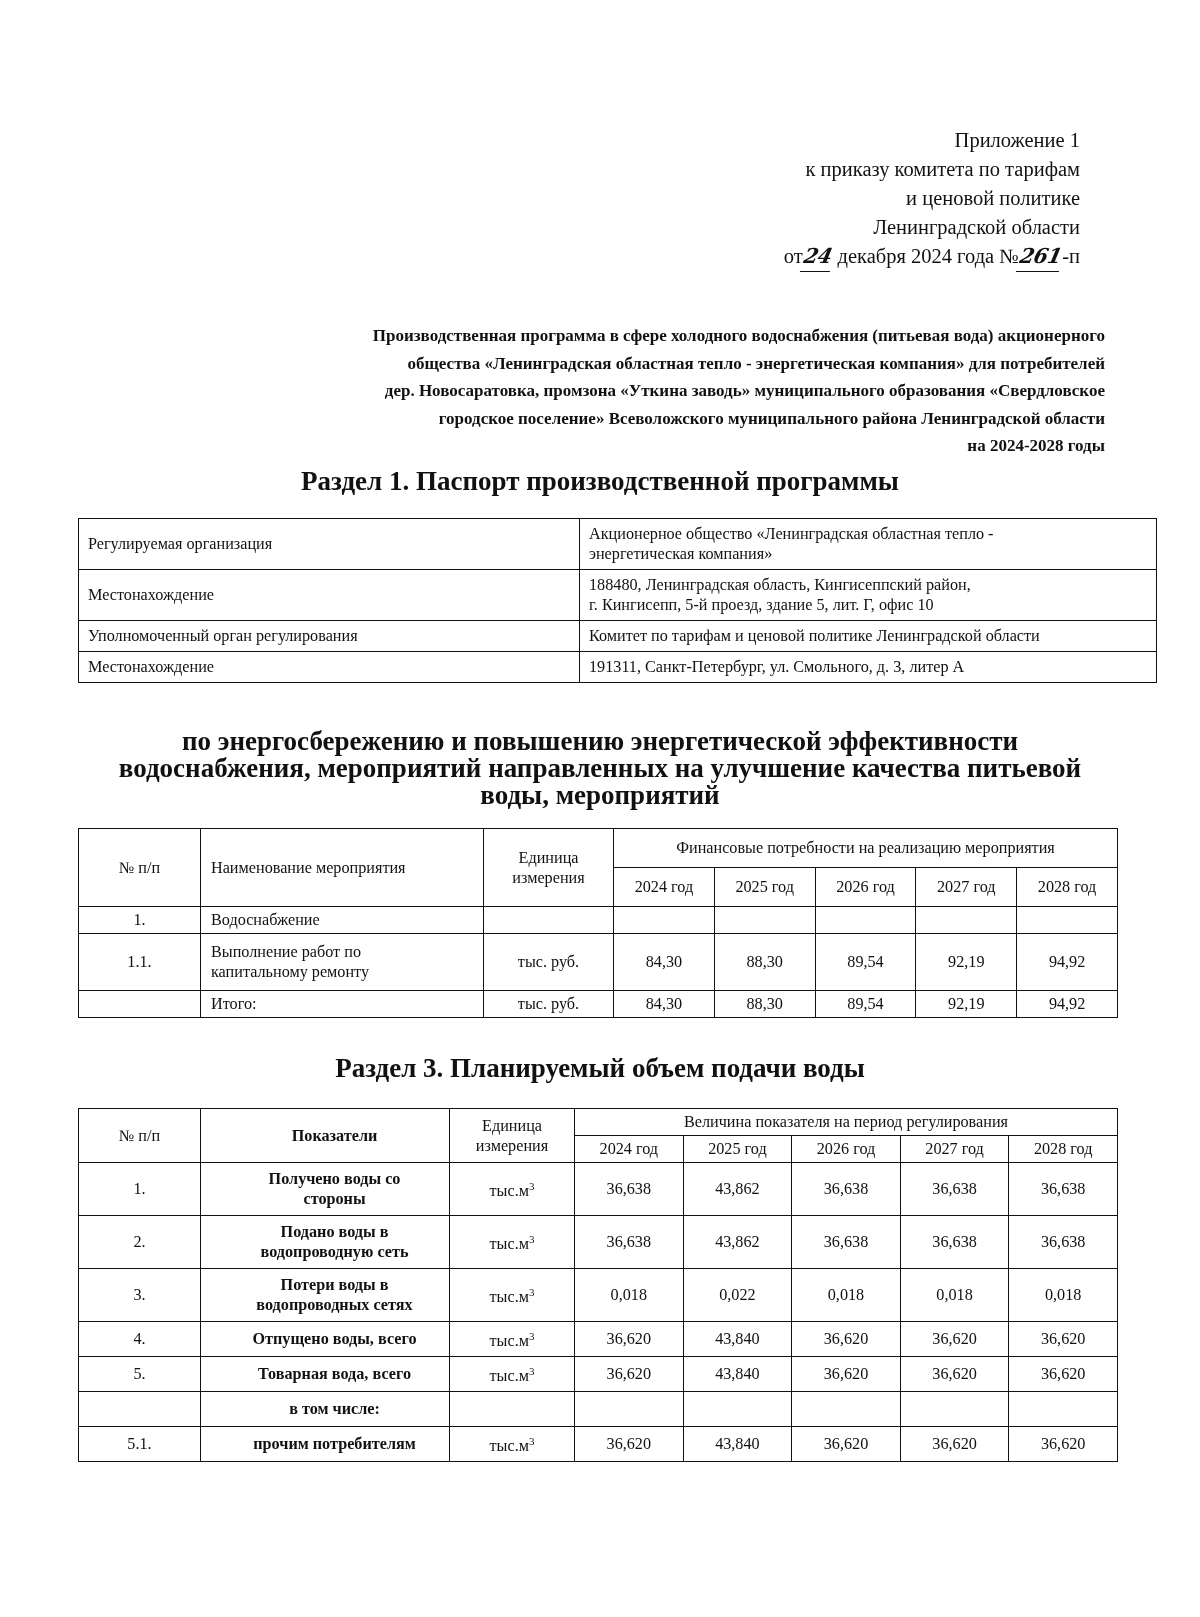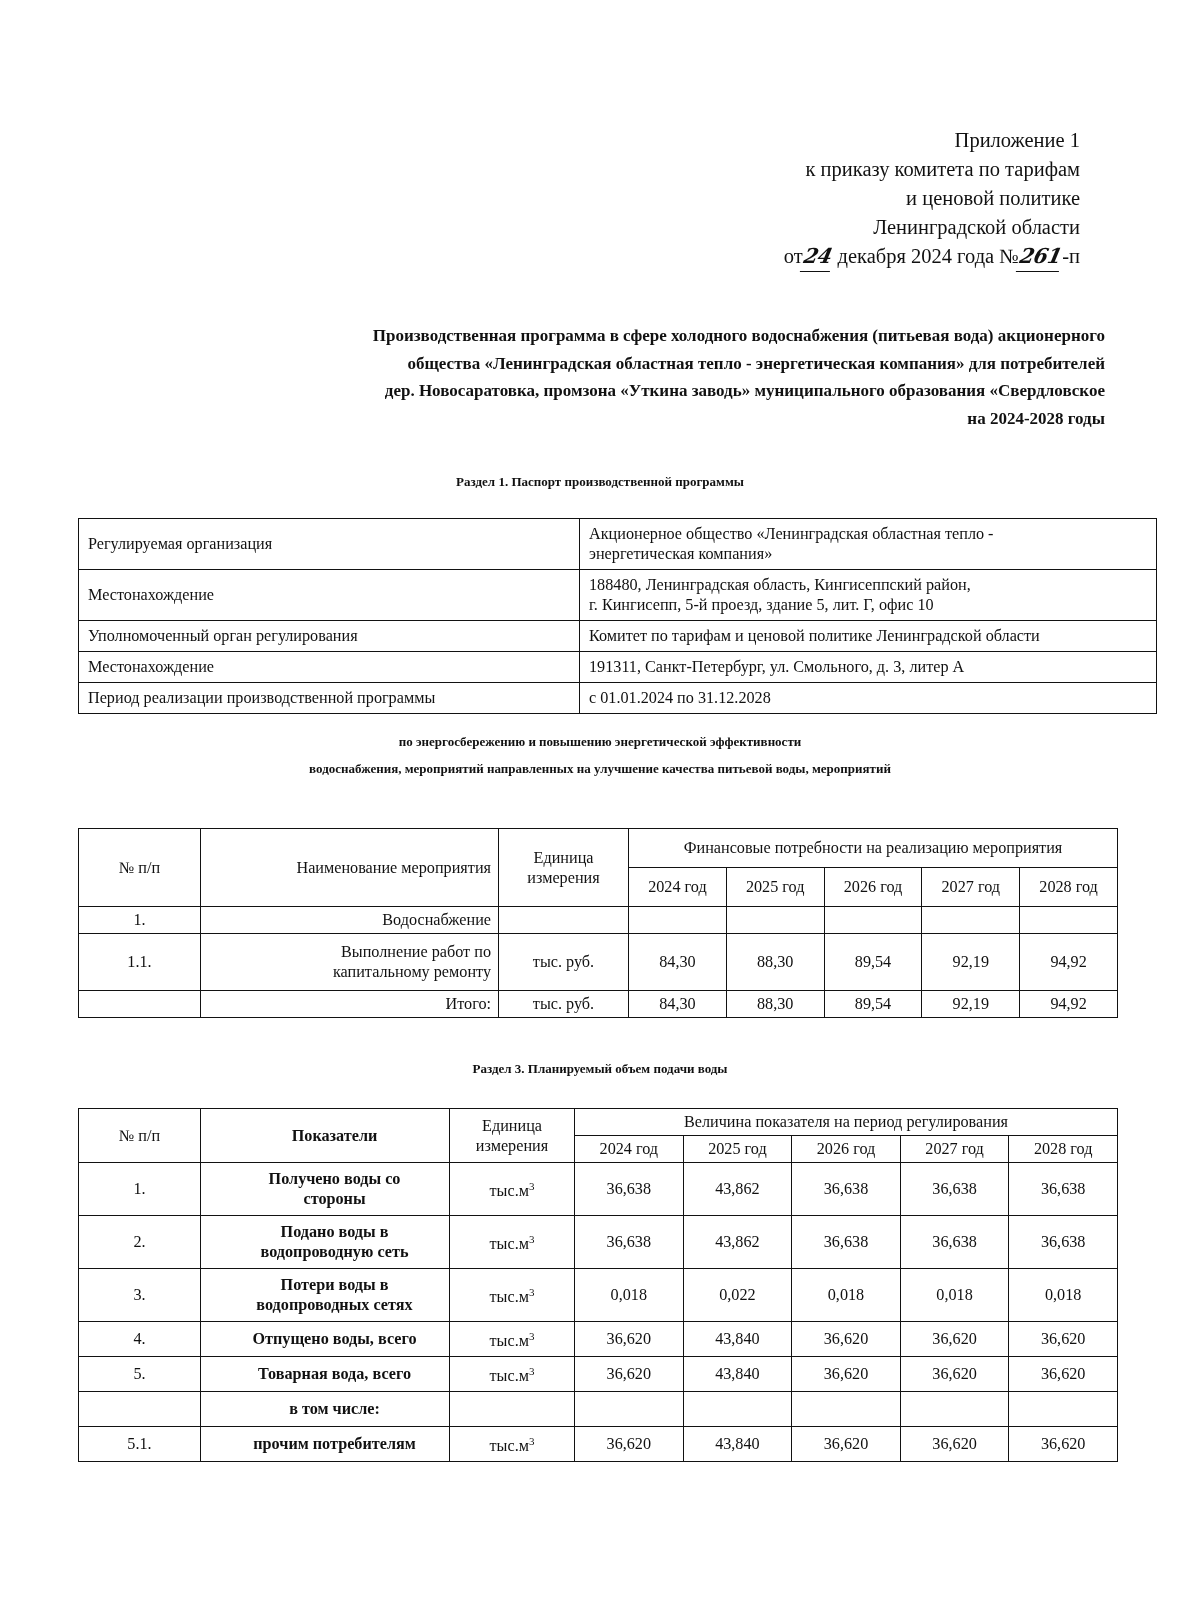--- a/index.html
+++ b/index.html
@@ -54,21 +54,21 @@
     font-size: 17px;
     font-weight: bold;
     line-height: 27.5px;
   }
 
   
   .section-heading {
     position: absolute;
     text-align: center;
     font-weight: bold;
-    font-size: 13px;
+    font-size: 27px;
     line-height: 27px;
   }
   #sec1-heading { top: 468px; left: 95px; width: 1010px; }
   #sec2-heading { top: 728px; left: 90px; width: 1020px; }
   #sec3-heading { top: 1055px; left: 95px; width: 1010px; }
 
   
   table.doc-table {
     position: absolute;
     border-collapse: collapse;
@@ -96,21 +96,21 @@
   #table-passport tr.tall td { height: 40px; }
 
   
   #table-measures {
     top: 828px;
     left: 78px;
     width: 1040px;
     text-align: center;
   }
   #table-measures td.c-num   { width: 107px; }
-  #table-measures td.c-name  { width: 265px; text-align: right; padding-left: 25px; }
+  #table-measures td.c-name  { width: 265px; text-align: left; padding-left: 10px; }
   #table-measures td.c-unit  { width: 115px; }
   #table-measures td.c-year  { width: 110px; }
   #table-measures tr.hrow td { height: 32px; }
   #table-measures td.rowtall { height: 50px; }
 
   
   #table-volumes {
     top: 1108px;
     left: 78px;
     width: 1040px;
@@ -139,20 +139,21 @@
     <div>
       <span>от</span><span class="hand">24</span>
       <span>декабря 2024 года №</span><span class="hand">261</span><span>-п</span>
     </div>
   </div>
 
   <div class="doc-title">
     <div>Производственная программа в сфере холодного водоснабжения (питьевая вода) акционерного</div>
     <div>общества «Ленинградская областная тепло - энергетическая компания» для потребителей</div>
     <div>дер. Новосаратовка, промзона «Уткина заводь» муниципального образования «Свердловское</div>
+    <div>городское поселение» Всеволожского муниципального района Ленинградской области</div>
     <div>на 2024-2028 годы</div>
   </div>
 
   <div class="section-heading" id="sec1-heading">Раздел 1. Паспорт производственной программы</div>
 
   <table class="doc-table" id="table-passport">
     <tbody>
       <tr class="tall">
         <td class="label">Регулируемая организация</td>
         <td class="value">
@@ -167,24 +168,20 @@
           <span>г. Кингисепп, 5-й проезд, здание 5, лит. Г, офис 10</span>
         </td>
       </tr>
       <tr>
         <td class="label">Уполномоченный орган регулирования</td>
         <td class="value">Комитет по тарифам и ценовой политике Ленинградской области</td>
       </tr>
       <tr>
         <td class="label">Местонахождение</td>
         <td class="value">191311, Санкт-Петербург, ул. Смольного, д. 3, литер А</td>
-      </tr>
-      <tr>
-        <td class="label">Период реализации производственной программы</td>
-        <td class="value">с 01.01.2024 по 31.12.2028</td>
       </tr>
     </tbody>
   </table>
 
   <div class="section-heading" id="sec2-heading">
     <div>по энергосбережению и повышению энергетической эффективности</div>
     <div>водоснабжения, мероприятий направленных на улучшение качества питьевой воды, мероприятий</div>
   </div>
 
   <table class="doc-table" id="table-measures">

